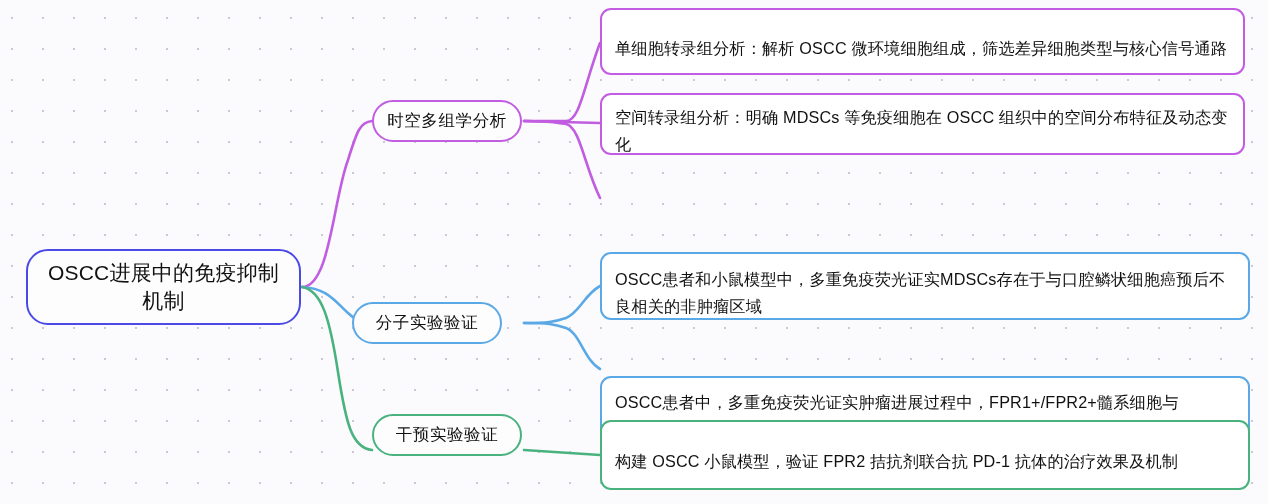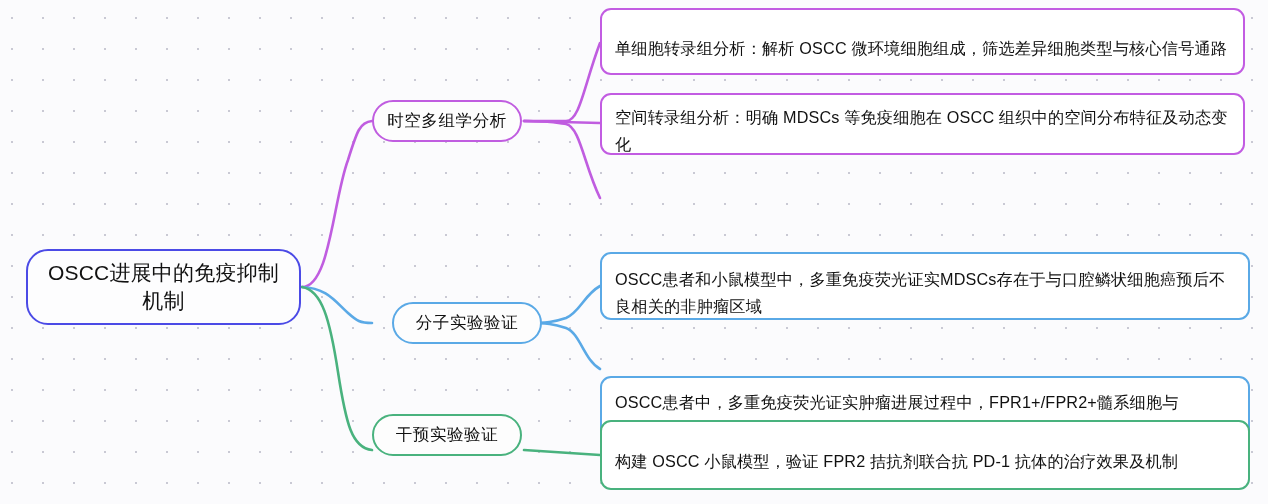--- a/index.html
+++ b/index.html
@@ -66,21 +66,21 @@
     height: 42px;
     border-radius: 21px;
     justify-content: center;
     text-align: center;
     font-size: 16.5px;
     letter-spacing: 0.6px;
     background: #fdfdfd;
     align-items: center;
   }
   .branch-1 { left: 372px; top: 100px;  border: 2.4px solid #c05de0; }
-  .branch-2 { left: 392px; top: 302px;  border: 2.4px solid #5aa9e6; }
+  .branch-2 { left: 352px; top: 302px;  border: 2.4px solid #5aa9e6; }
   .branch-3 { left: 372px; top: 414px;  border: 2.4px solid #49b27e; }
 
   
   .node-leaf {
     left: 600px;
     border-radius: 11px;
     padding: 23px 13px 10px 13px;
     font-size: 16.2px;
     line-height: 1.62;
     letter-spacing: 0.15px;

